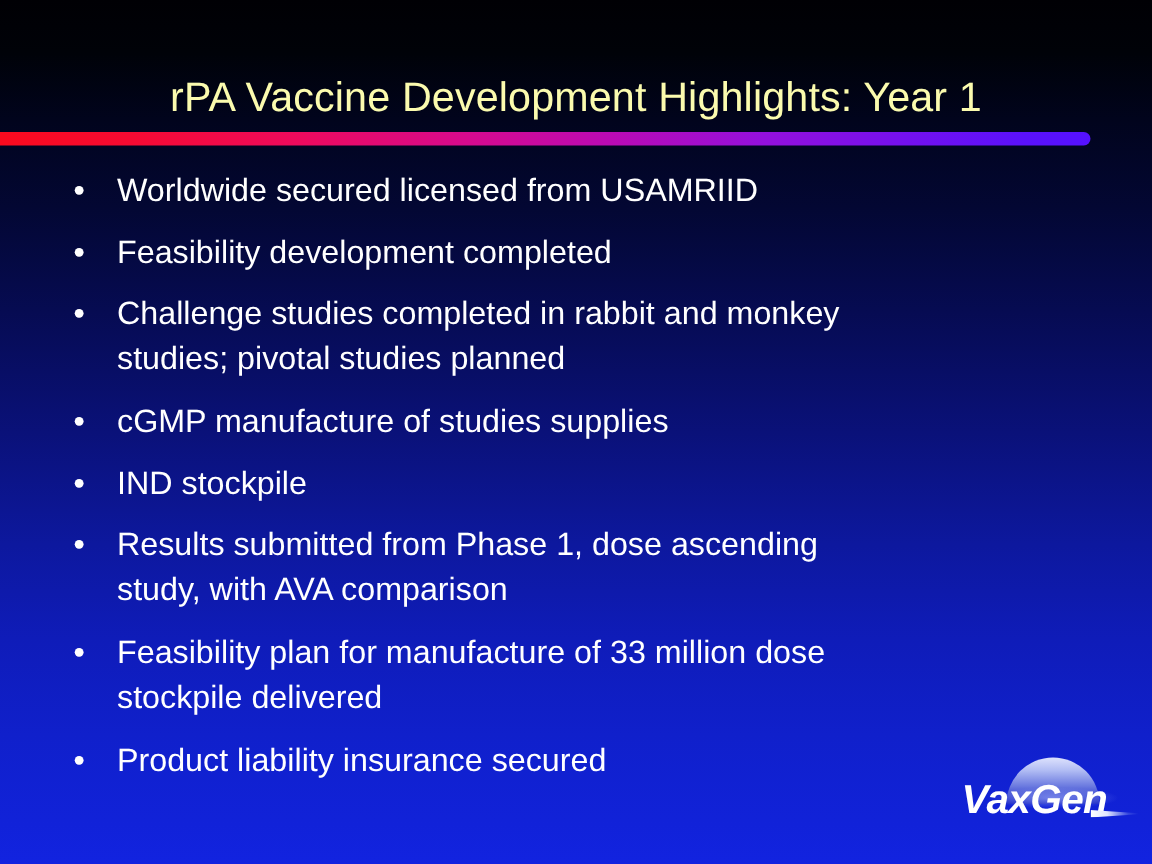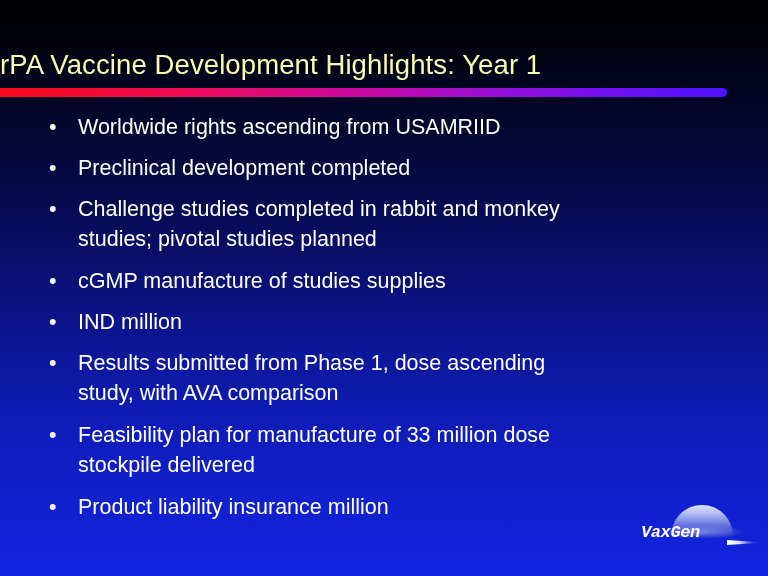--- a/index.html
+++ b/index.html
@@ -30,21 +30,21 @@
         #1122d8 95%,
         #1223e0 100%);
   }
 
   
   #title {
     position: absolute;
     left: 0;
     top: 31px;
     width: 768px;
-    text-align: left;
+    text-align: center;
     color: #fbfbae;
     font-size: 27.5px;
     font-weight: normal;
     letter-spacing: 0.1px;
     white-space: nowrap;
   }
 
   
   #accent-bar {
     position: absolute;
@@ -129,27 +129,26 @@
     width: 86px;
     height: 14px;
     background: radial-gradient(ellipse at center, rgba(175,190,255,0.55) 0%, rgba(30,45,200,0) 72%);
   }
   #logo-word {
     position: absolute;
     left: 0px;
     top: 16px;
     width: 100px;
     color: #ffffff;
-    font-size: 17px;
+    font-size: 27px;
     font-style: italic;
     font-weight: bold;
     letter-spacing: -0.4px;
     line-height: 28px;
     white-space: nowrap;
-    font-family: Liberation Mono, monospace;
   }
   #logo-swoosh {
     position: absolute;
     left: 86px;
     top: 37px;
     width: 32px;
     height: 5px;
     background: linear-gradient(to right, #ffffff 0%, #dfe4ff 35%, rgba(120,140,235,0.35) 78%, rgba(30,45,200,0) 100%);
     clip-path: polygon(0 0, 100% 42%, 100% 58%, 0 100%);
   }
@@ -160,59 +159,59 @@
 <div id="slide">
 
   <h1 id="title">rPA Vaccine Development Highlights: Year 1</h1>
 
   <div id="accent-bar"></div>
 
   <div id="body">
 
     <div class="bullet">
       <span class="marker">•</span>
-      <span class="btext">Worldwide rights ascending from USAMRIID</span>
-    </div>
-
-    <div class="bullet">
-      <span class="marker">•</span>
-      <span class="btext">Preclinical development completed</span>
+      <span class="btext">Worldwide secured licensed from USAMRIID</span>
+    </div>
+
+    <div class="bullet">
+      <span class="marker">•</span>
+      <span class="btext">Feasibility development completed</span>
     </div>
 
     <div class="bullet wrapped">
       <span class="marker">•</span>
       <span class="btext">Challenge studies completed in rabbit and monkey
 studies; pivotal studies planned</span>
     </div>
 
     <div class="bullet">
       <span class="marker">•</span>
       <span class="btext">cGMP manufacture of studies supplies</span>
     </div>
 
     <div class="bullet">
       <span class="marker">•</span>
-      <span class="btext">IND million</span>
+      <span class="btext">IND stockpile</span>
     </div>
 
     <div class="bullet wrapped">
       <span class="marker">•</span>
       <span class="btext">Results submitted from Phase 1, dose ascending
 study, with AVA comparison</span>
     </div>
 
     <div class="bullet wrapped">
       <span class="marker">•</span>
       <span class="btext">Feasibility plan for manufacture of 33 million dose
 stockpile delivered</span>
     </div>
 
     <div class="bullet">
       <span class="marker">•</span>
-      <span class="btext">Product liability insurance million</span>
+      <span class="btext">Product liability insurance secured</span>
     </div>
 
   </div>
 
   <div id="logo">
     <div id="logo-dome"></div>
     <div id="logo-dome-glow"></div>
     <div id="logo-word">VaxGen</div>
     <div id="logo-swoosh"></div>
   </div>

